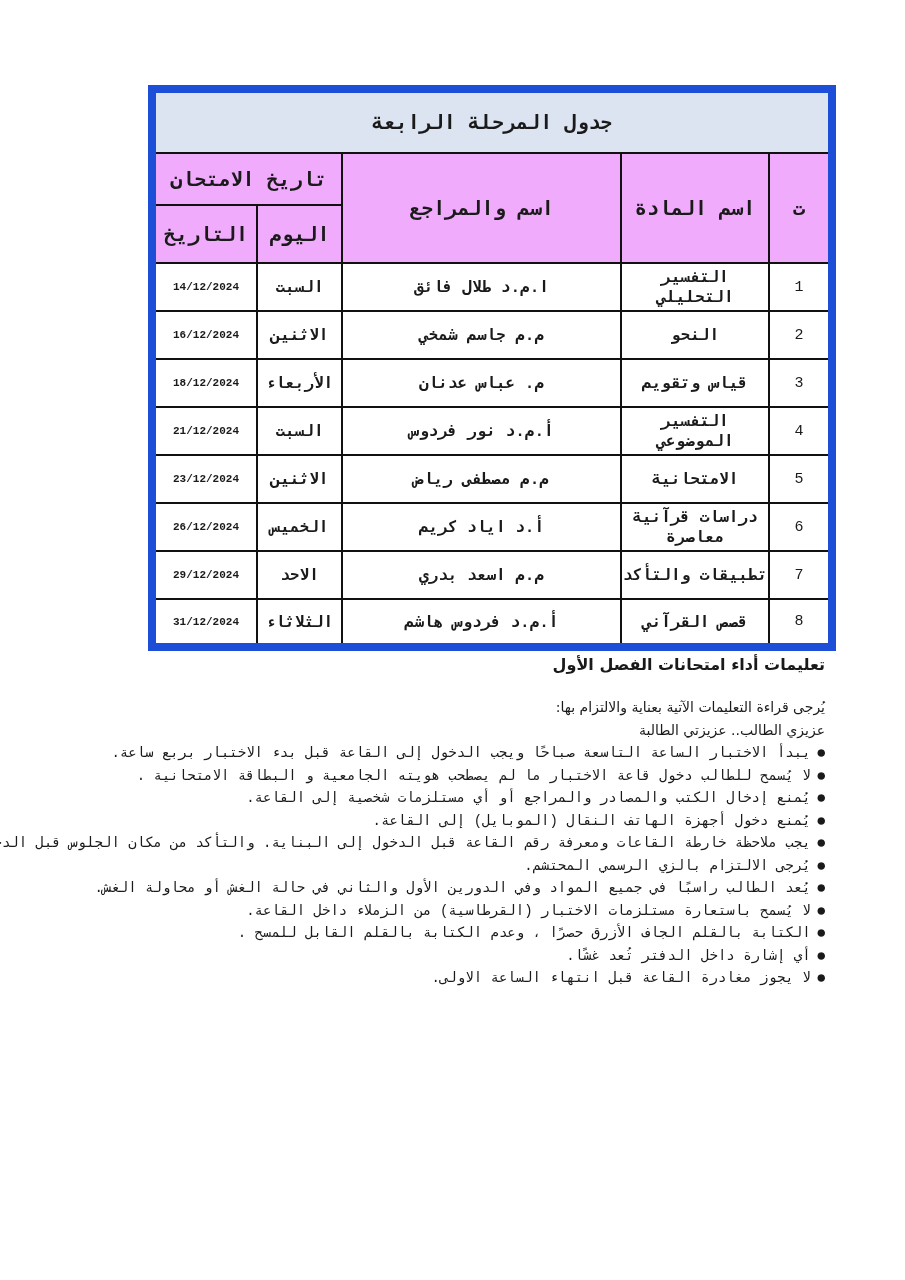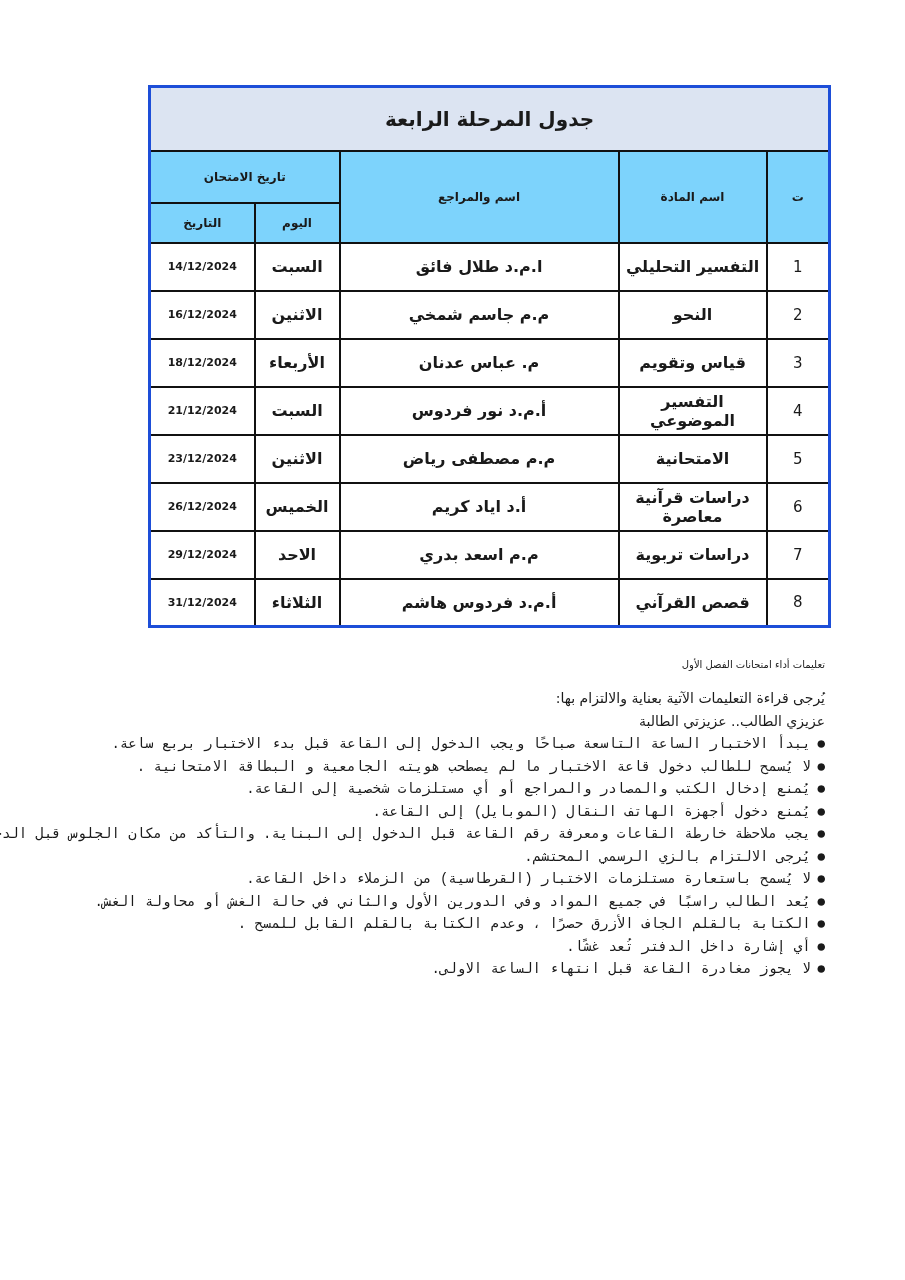--- a/index.html
+++ b/index.html
@@ -24,35 +24,35 @@
     border-collapse: collapse;
     table-layout: fixed;
     direction: rtl;
   }
   table.exam-table td, table.exam-table th {
     border: 2px solid #111111;
     text-align: center;
     vertical-align: middle;
     overflow: hidden;
   }
-  table.exam-table { border: 3px solid #1d4ed8; }
+  table.exam-table { border: 8px solid #1d4ed8; font-family: Liberation Mono, monospace; }
 
   tr.title-row td {
     height: 64px;
     background: #dce4f2;
     font-size: 20px;
     font-weight: 700;
   }
   tr.header-row-a th, tr.header-row-b th {
-    background: #7dd3fc;
-    font-size: 12px;
+    background: #f0abfc;
+    font-size: 20px;
     font-weight: 600;
   }
   tr.header-row-a th { height: 52px; }
-  tr.header-row-b th { height: 40px; }
+  tr.header-row-b th { height: 58px; }
 
   col.c-num        { width: 63px; }
   col.c-subject    { width: 148px; }
   col.c-instructor { width: 279px; }
   col.c-day        { width: 85px; }
   col.c-date       { width: 105px; }
 
   tr.data-row td {
     height: 48px;
     background: #ffffff;
@@ -68,23 +68,23 @@
     top: 654px;
     right: 80px;
     width: 745px;
     direction: rtl;
     text-align: right;
     font-size: 14px;
     line-height: 22px;
     white-space: nowrap;
   }
   .instructions .heading {
-    font-weight: 400;
-    font-size: 10px;
-    margin-bottom: 11px;
+    font-weight: 700;
+    font-size: 16px;
+    margin-bottom: 20px;
   }
   .instructions .line { margin-bottom: 1px; }
   .instructions .item { line-height: 22.5px; font-family: Liberation Mono, monospace; }
   .instructions .bullet {
     font-size: 14px;
     margin-left: 6px;
     display: inline-block;
     transform: scale(1.25);
   }
 </style>
@@ -153,21 +153,21 @@
       </tr>
       <tr class="data-row">
         <td class="cell-num">6</td>
         <td>دراسات قرآنية معاصرة</td>
         <td>أ.د اياد كريم</td>
         <td>الخميس</td>
         <td class="cell-date">26/12/2024</td>
       </tr>
       <tr class="data-row">
         <td class="cell-num">7</td>
-        <td>دراسات تربوية</td>
+        <td>تطبيقات والتأكد</td>
         <td>م.م اسعد بدري</td>
         <td>الاحد</td>
         <td class="cell-date">29/12/2024</td>
       </tr>
       <tr class="data-row">
         <td class="cell-num">8</td>
         <td>قصص القرآني</td>
         <td>أ.م.د فردوس هاشم</td>
         <td>الثلاثاء</td>
         <td class="cell-date">31/12/2024</td>
@@ -179,20 +179,20 @@
     <div class="heading">تعليمات أداء امتحانات الفصل الأول</div>
     <div class="line">يُرجى قراءة التعليمات الآتية بعناية والالتزام بها:</div>
     <div class="line">عزيزي الطالب.. عزيزتي الطالبة</div>
 
     <div class="item"><span class="bullet">●</span><span>يبدأ الاختبار الساعة التاسعة صباحًا ويجب الدخول إلى القاعة قبل بدء الاختبار بربع ساعة.</span></div>
     <div class="item"><span class="bullet">●</span><span>لا يُسمح للطالب دخول قاعة الاختبار ما لم يصطحب هويته الجامعية و البطاقة الامتحانية .</span></div>
     <div class="item"><span class="bullet">●</span><span>يُمنع إدخال الكتب والمصادر والمراجع أو أي مستلزمات شخصية إلى القاعة.</span></div>
     <div class="item"><span class="bullet">●</span><span>يُمنع دخول أجهزة الهاتف النقال (الموبايل) إلى القاعة.</span></div>
     <div class="item"><span class="bullet">●</span><span>يجب ملاحظة خارطة القاعات ومعرفة رقم القاعة قبل الدخول إلى البناية. والتأكد من مكان الجلوس قبل الدخول إلى القاعة</span></div>
     <div class="item"><span class="bullet">●</span><span>يُرجى الالتزام بالزي الرسمي المحتشم.</span></div>
+    <div class="item"><span class="bullet">●</span><span>يُعد الطالب راسبًا في جميع المواد وفي الدورين الأول والثاني في حالة الغش أو محاولة الغش.</span></div>
     <div class="item"><span class="bullet">●</span><span>لا يُسمح باستعارة مستلزمات الاختبار (القرطاسية) من الزملاء داخل القاعة.</span></div>
-    <div class="item"><span class="bullet">●</span><span>يُعد الطالب راسبًا في جميع المواد وفي الدورين الأول والثاني في حالة الغش أو محاولة الغش.</span></div>
     <div class="item"><span class="bullet">●</span><span>الكتابة بالقلم الجاف الأزرق حصرًا ، وعدم الكتابة بالقلم القابل للمسح .</span></div>
     <div class="item"><span class="bullet">●</span><span>أي إشارة داخل الدفتر تُعد غشًا.</span></div>
     <div class="item"><span class="bullet">●</span><span>لا يجوز مغادرة القاعة قبل انتهاء الساعة الاولى.</span></div>
   </div>
 
 </div>
 
 </body></html>

